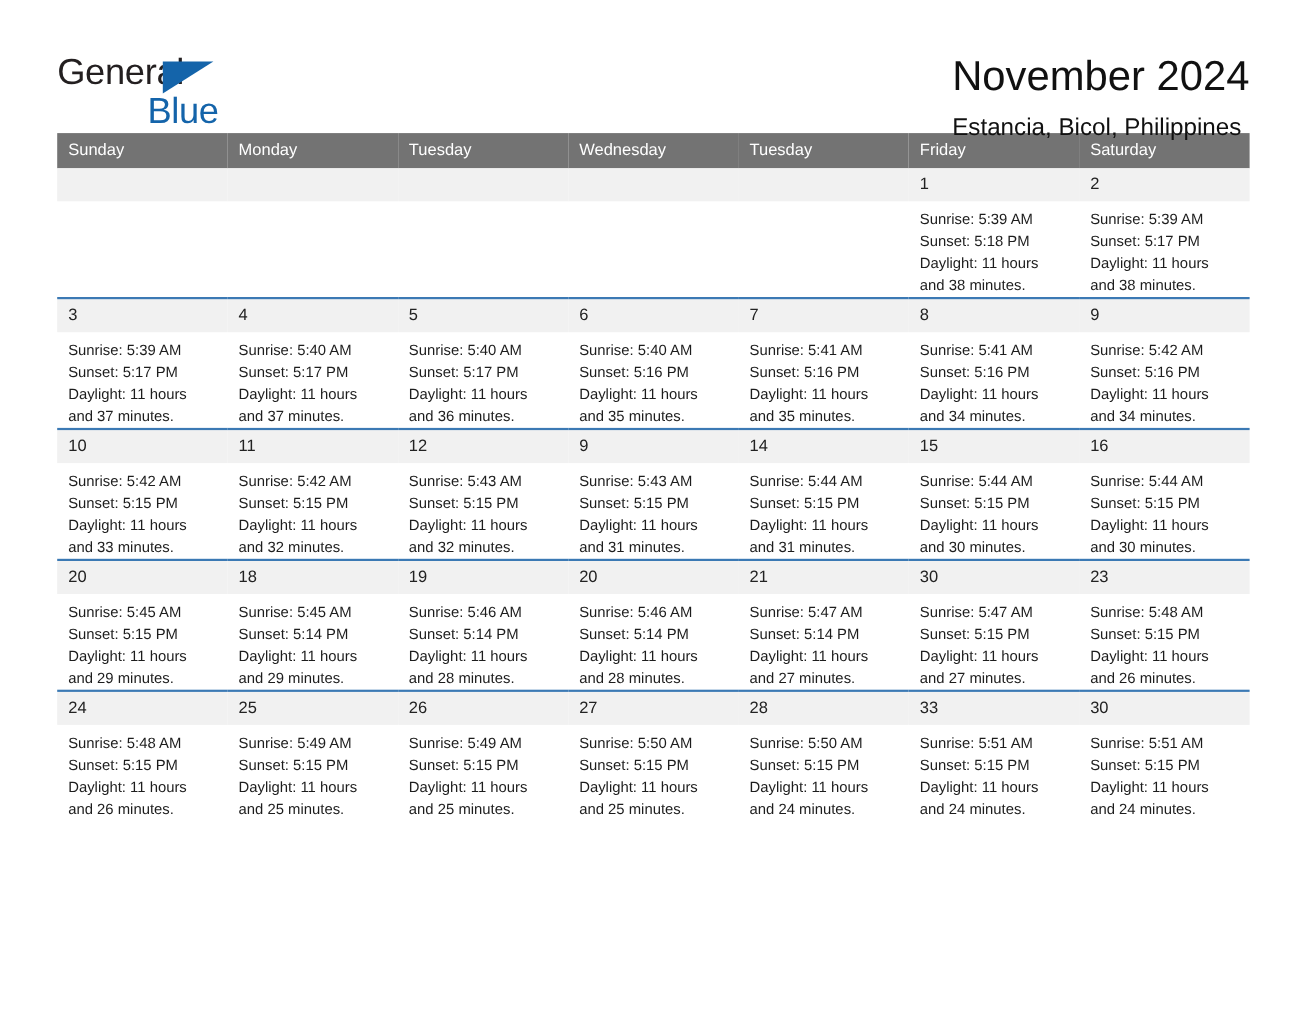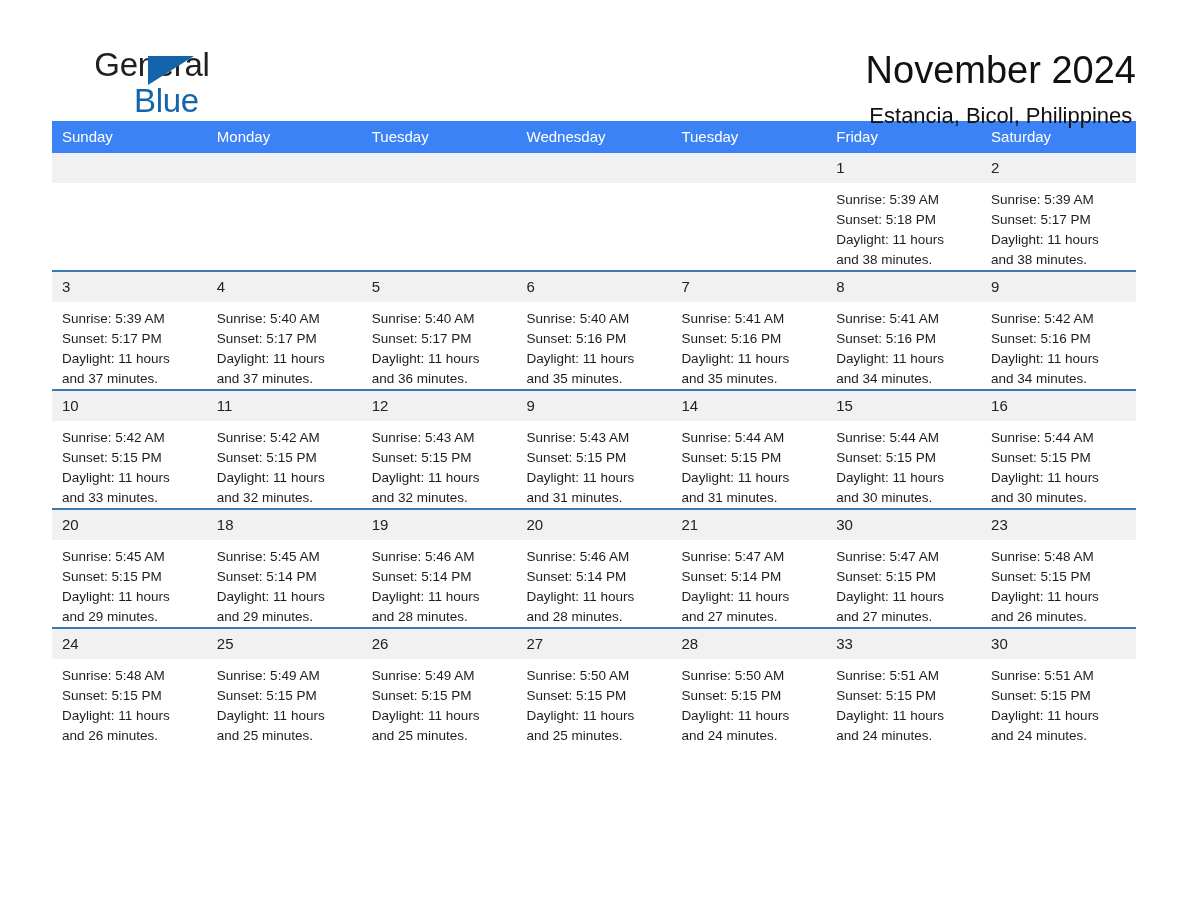--- a/index.html
+++ b/index.html
@@ -37,41 +37,40 @@
     height: 72px;
     line-height: 1;
   }
   .logo-general {
     font-size: 33px;
     color: #231f20;
     letter-spacing: -0.3px;
     font-weight: 400;
     display: block;
     height: 34px;
-    text-align: center;
   }
   .logo-triangle {
     position: absolute;
     left: 96px;
     top: 8px;
     width: 0;
     height: 0;
     border-left: 46px solid #1464aa;
     border-bottom: 29px solid transparent;
   }
   .logo-blue {
     display: block;
     font-size: 33px;
     color: #1464aa;
     margin-left: 82px;
     margin-top: 2px;
     letter-spacing: -0.3px;
   }
   .title-block {
-    text-align: center;
+    text-align: left;
     padding-top: 2px;
   }
   .cal-title {
     font-size: 38px;
     font-weight: 400;
     color: #111111;
     line-height: 1.1;
     letter-spacing: 0px;
   }
   .cal-location {
@@ -83,21 +82,21 @@
   }
 
   
   .calendar {
     width: 1084px;
     margin-top: 13px;
     border-collapse: collapse;
     table-layout: fixed;
   }
   .calendar th {
-    background: #3b82f6;
+    background: #737373;
     color: #ffffff;
     font-size: 15px;
     font-weight: 400;
     text-align: left;
     padding: 7px 0 8px 10px;
     height: 16px;
     border: none;
   }
   .calendar td {
     vertical-align: top;

